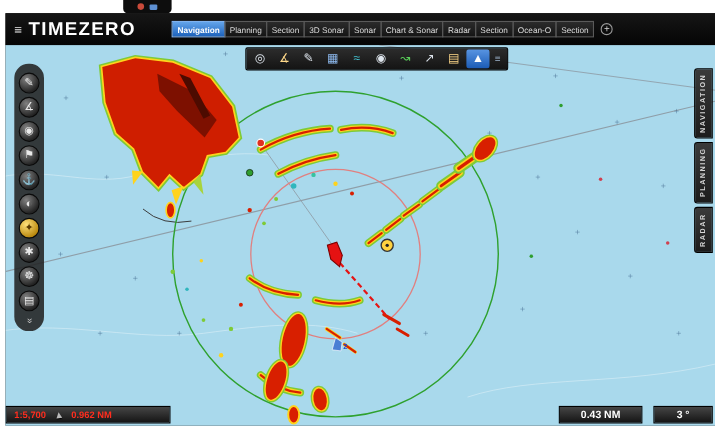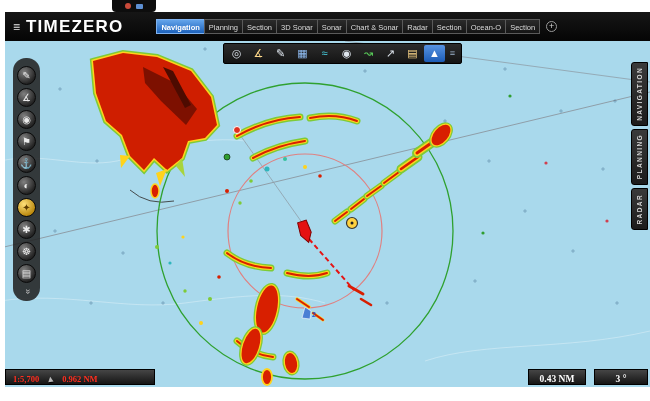--- a/index.html
+++ b/index.html
@@ -55,26 +55,26 @@
               border:1px solid #000; border-radius:3px 0 0 3px; display:flex; align-items:center;
               justify-content:center; z-index:6; cursor:pointer; }
   .side-tab span { writing-mode:vertical-rl; transform:rotate(180deg); font-size:6.5px; font-weight:bold;
                    letter-spacing:1.4px; color:#d6d6d6; }
   .st1 { top:21px;  height:64px; }
   .st2 { top:88px;  height:56px; }
   .st3 { top:147px; height:42px; }
 
   
   .sbar { position:absolute; bottom:2px; height:16px; background:linear-gradient(#454545,#151515);
-          border:1px solid #000; display:flex; align-items:flex-end; z-index:6;font-family:Liberation Serif, serif; }
+          border:1px solid #000; display:flex; align-items:center; z-index:6; }
   .sleft { left:0; width:150px; gap:7px; padding:0 7px; }
   .red { color:#ff2d1e; font-weight:bold; font-size:8.5px; }
   .north { color:#b9b9b9; font-size:9px; transform:rotate(-8deg); text-shadow:0 1px 1px #000; }
   .nbox { justify-content:center; color:#fff; font-weight:bold; font-size:9.5px; }
-  .range-box   { left:523px; width:58px; }
+  .range-box   { left:503px; width:76px; }
   .heading-box { left:589px; width:54px; }
 
   
   .eg { fill:none; stroke:#7ecb37; stroke-width:7;   stroke-linecap:round; }
   .ey { fill:none; stroke:#ffd31c; stroke-width:4.2; stroke-linecap:round; }
   .er { fill:none; stroke:#d81f00; stroke-width:2;   stroke-linecap:round; }
   .bg-g { fill:none; stroke:#7ecb37; stroke-width:5; }
   .bg-y { fill:none; stroke:#ffd31c; stroke-width:2.5; }
   .bg-r { fill:#d81f00; stroke:none; }
   .mlabel { font:bold 7px "Liberation Sans", sans-serif; fill:#1d4fd6; }

